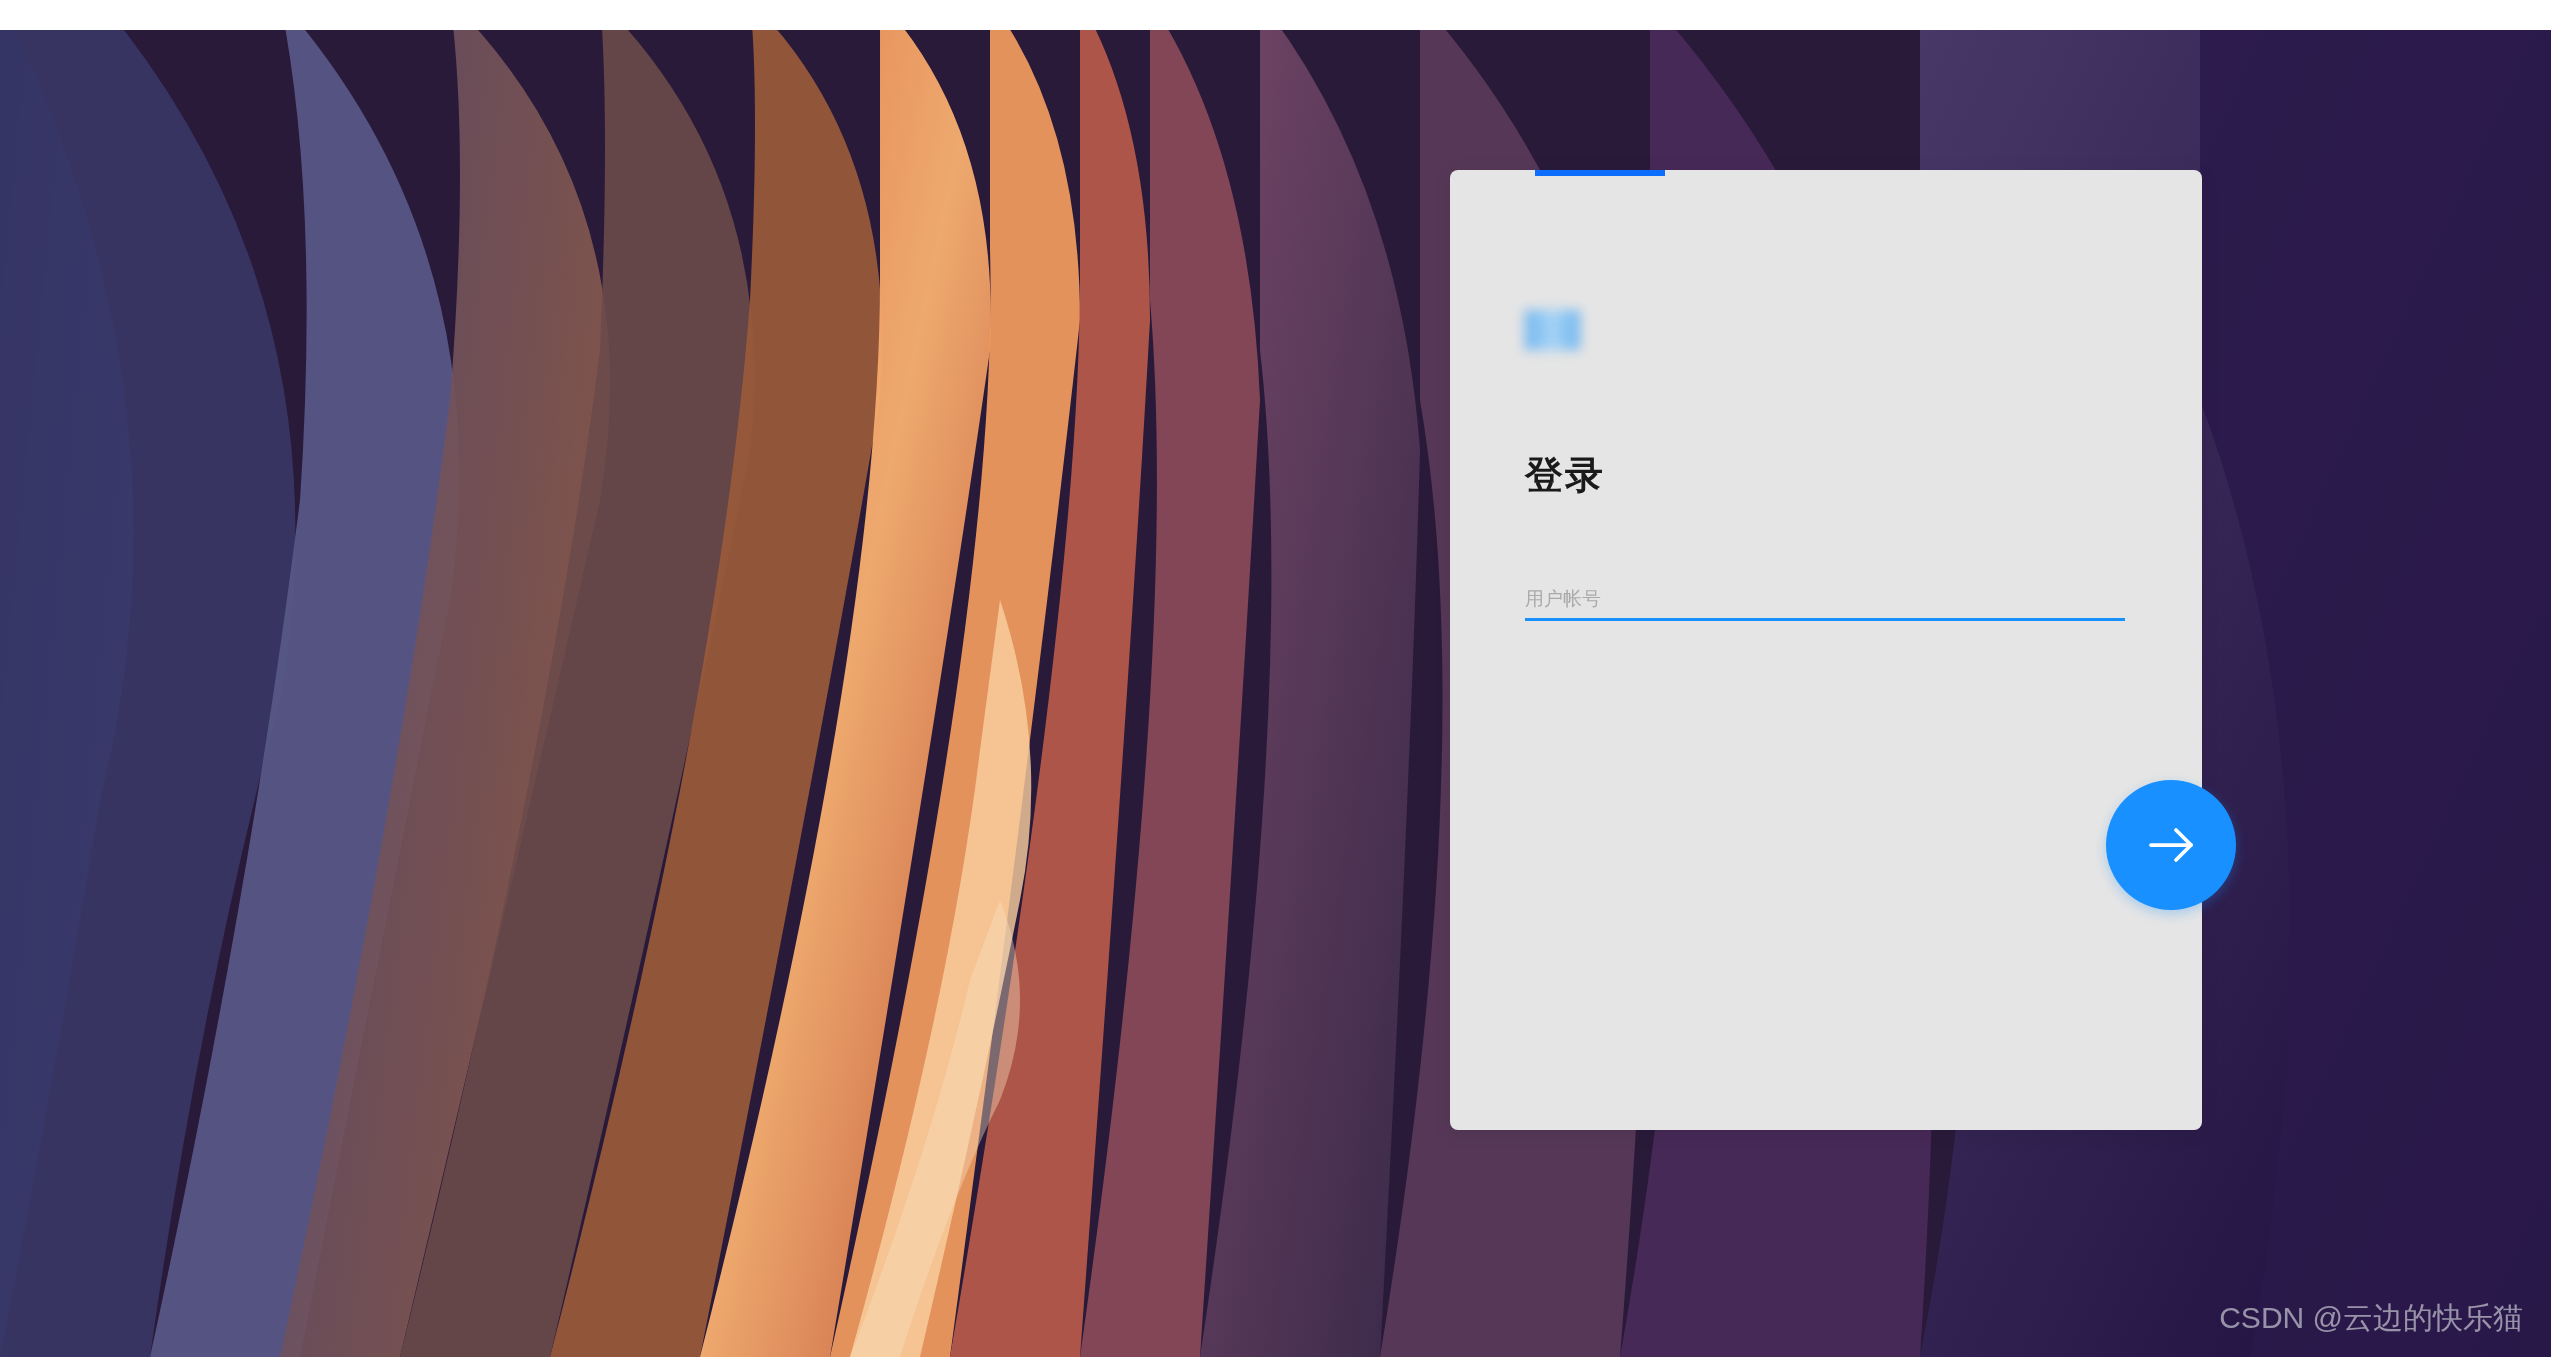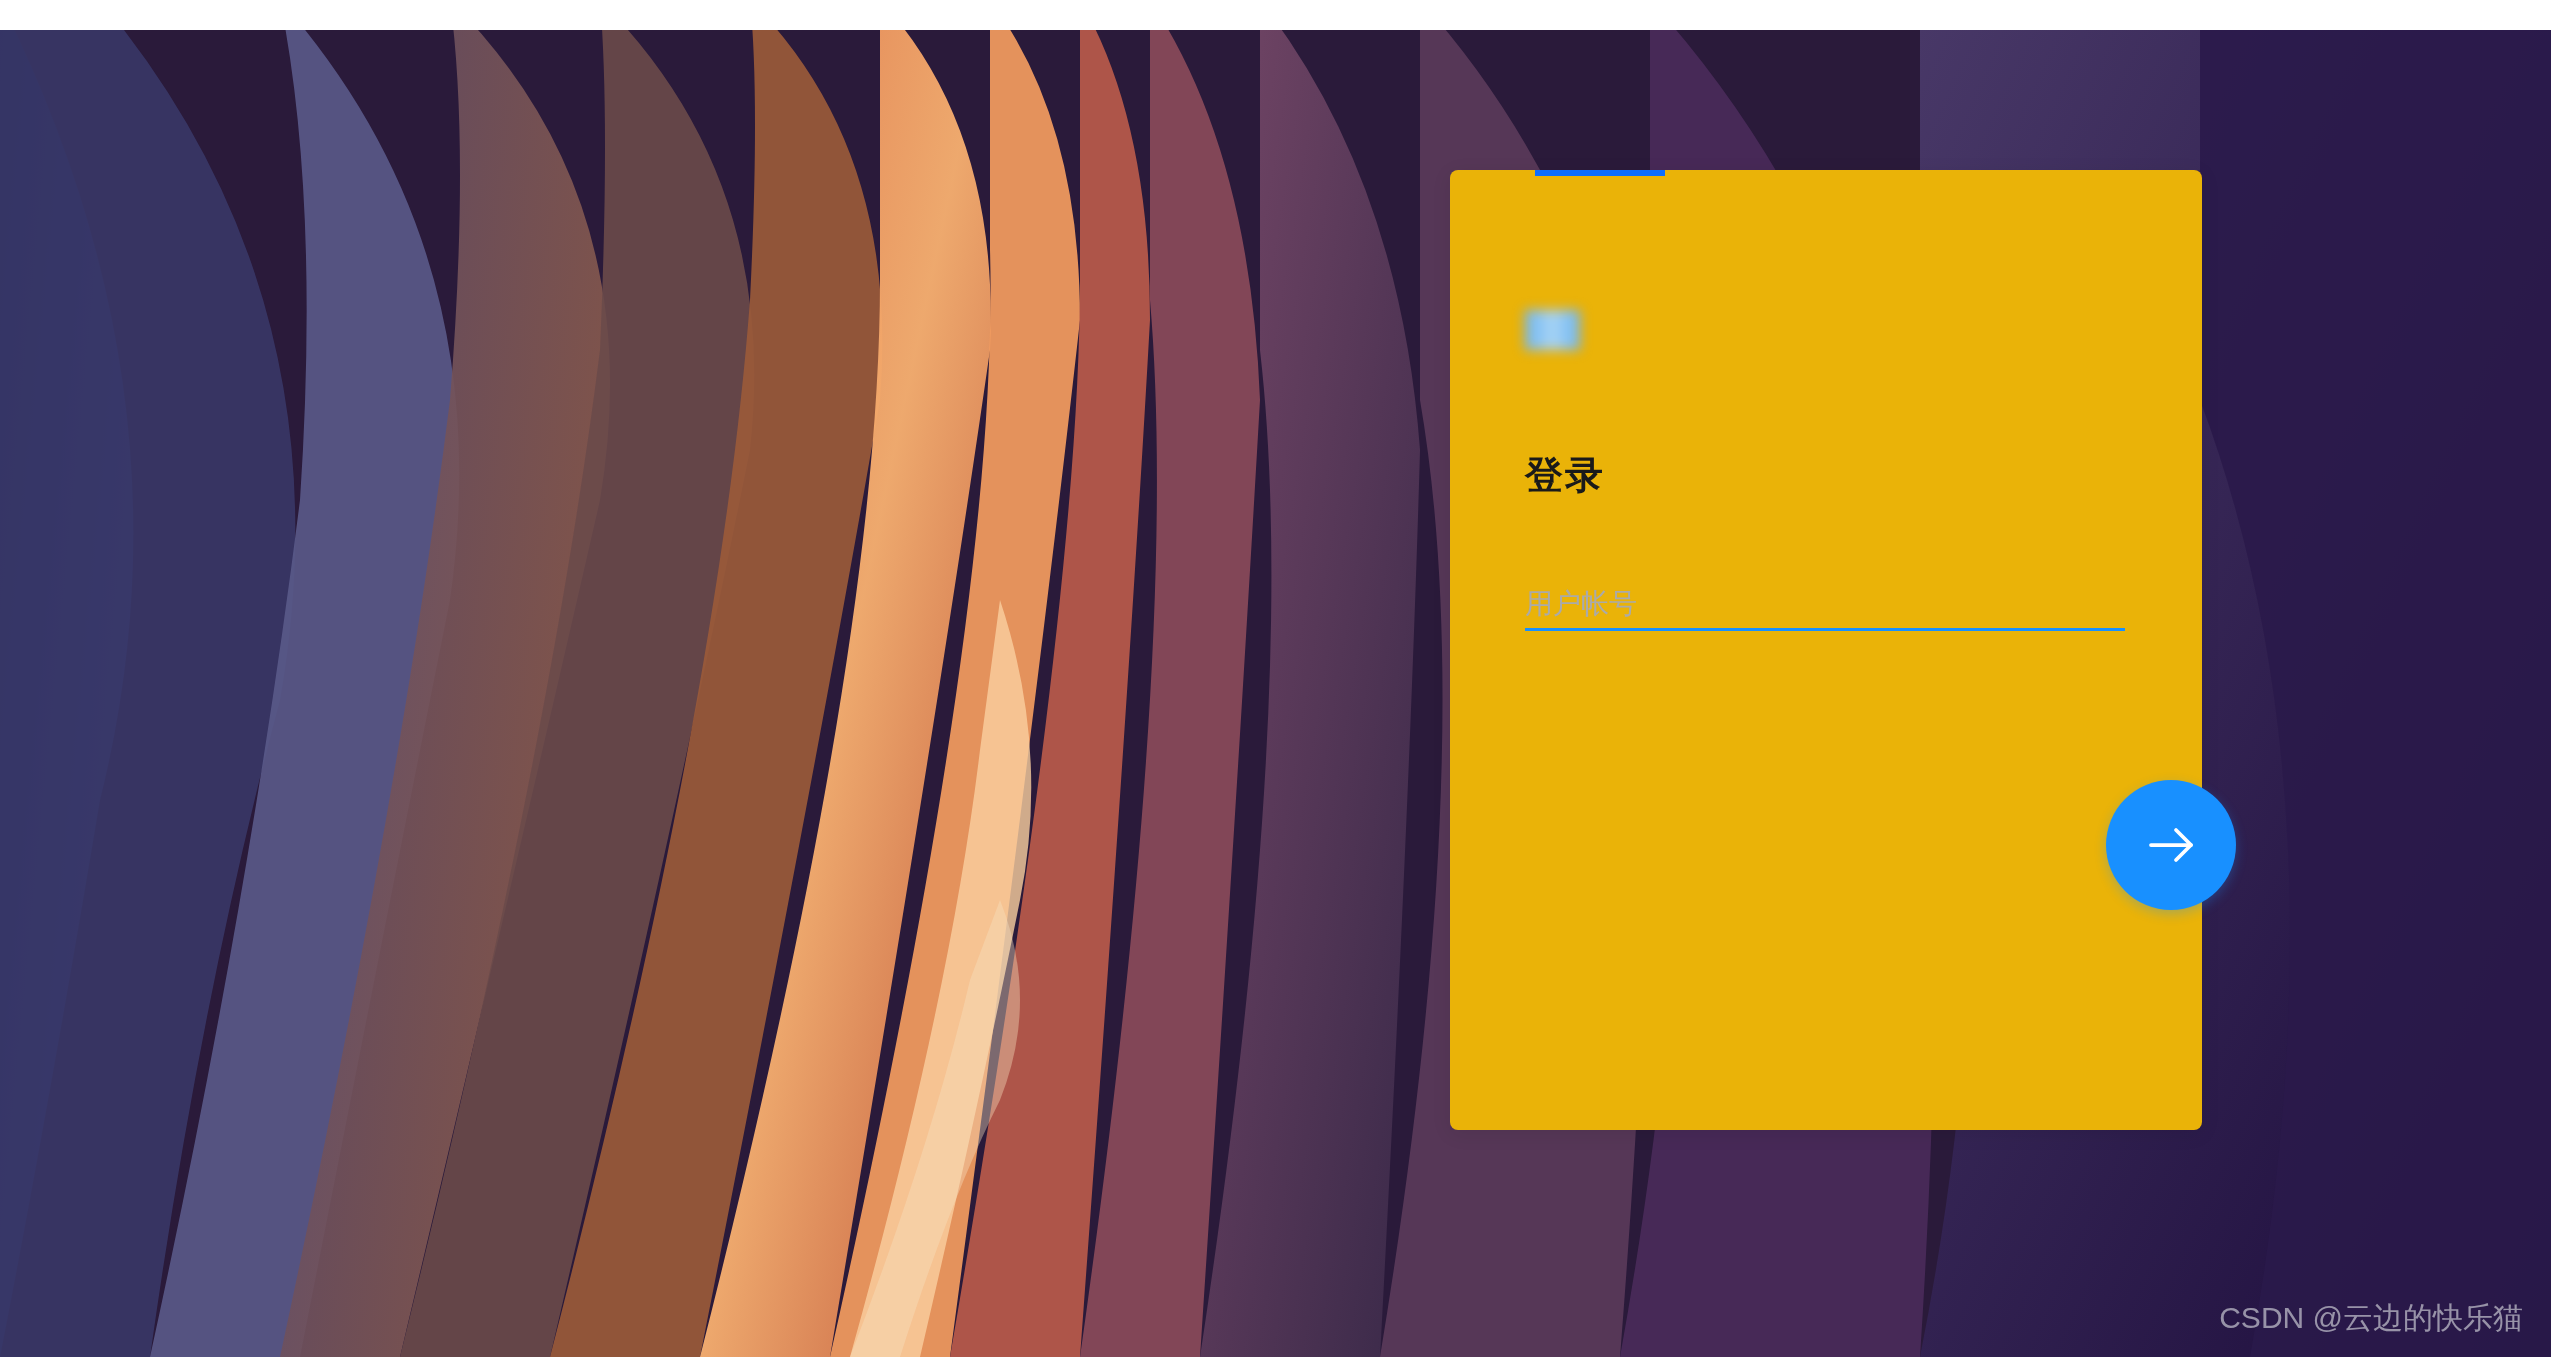--- a/index.html
+++ b/index.html
@@ -62,21 +62,21 @@
       height: 30px;
       background: #ffffff;
     }
     
     .login-card {
       position: absolute;
       top: 170px;
       left: 1450px;
       width: 752px;
       height: 960px;
-      background: #eab308;
+      background: #e5e5e5;
       border-radius: 8px;
       box-shadow: 0 4px 20px rgba(0, 0, 0, 0.08);
     }
     
     .card-top-accent {
       position: absolute;
       top: 0;
       left: 85px;
       width: 130px;
       height: 6px;
@@ -107,21 +107,21 @@
       position: absolute;
       top: 410px;
       left: 75px;
       width: 600px;
     }
     
     .username-input {
       width: 100%;
       border: none;
       border-bottom: 3px solid #1890ff;
-      font-size: 28px;
+      font-size: 19px;
       padding: 8px 0;
       outline: none;
       color: #333;
       background: transparent;
     }
     
     .username-input::placeholder {
       color: #aaaaaa;
     }
     

